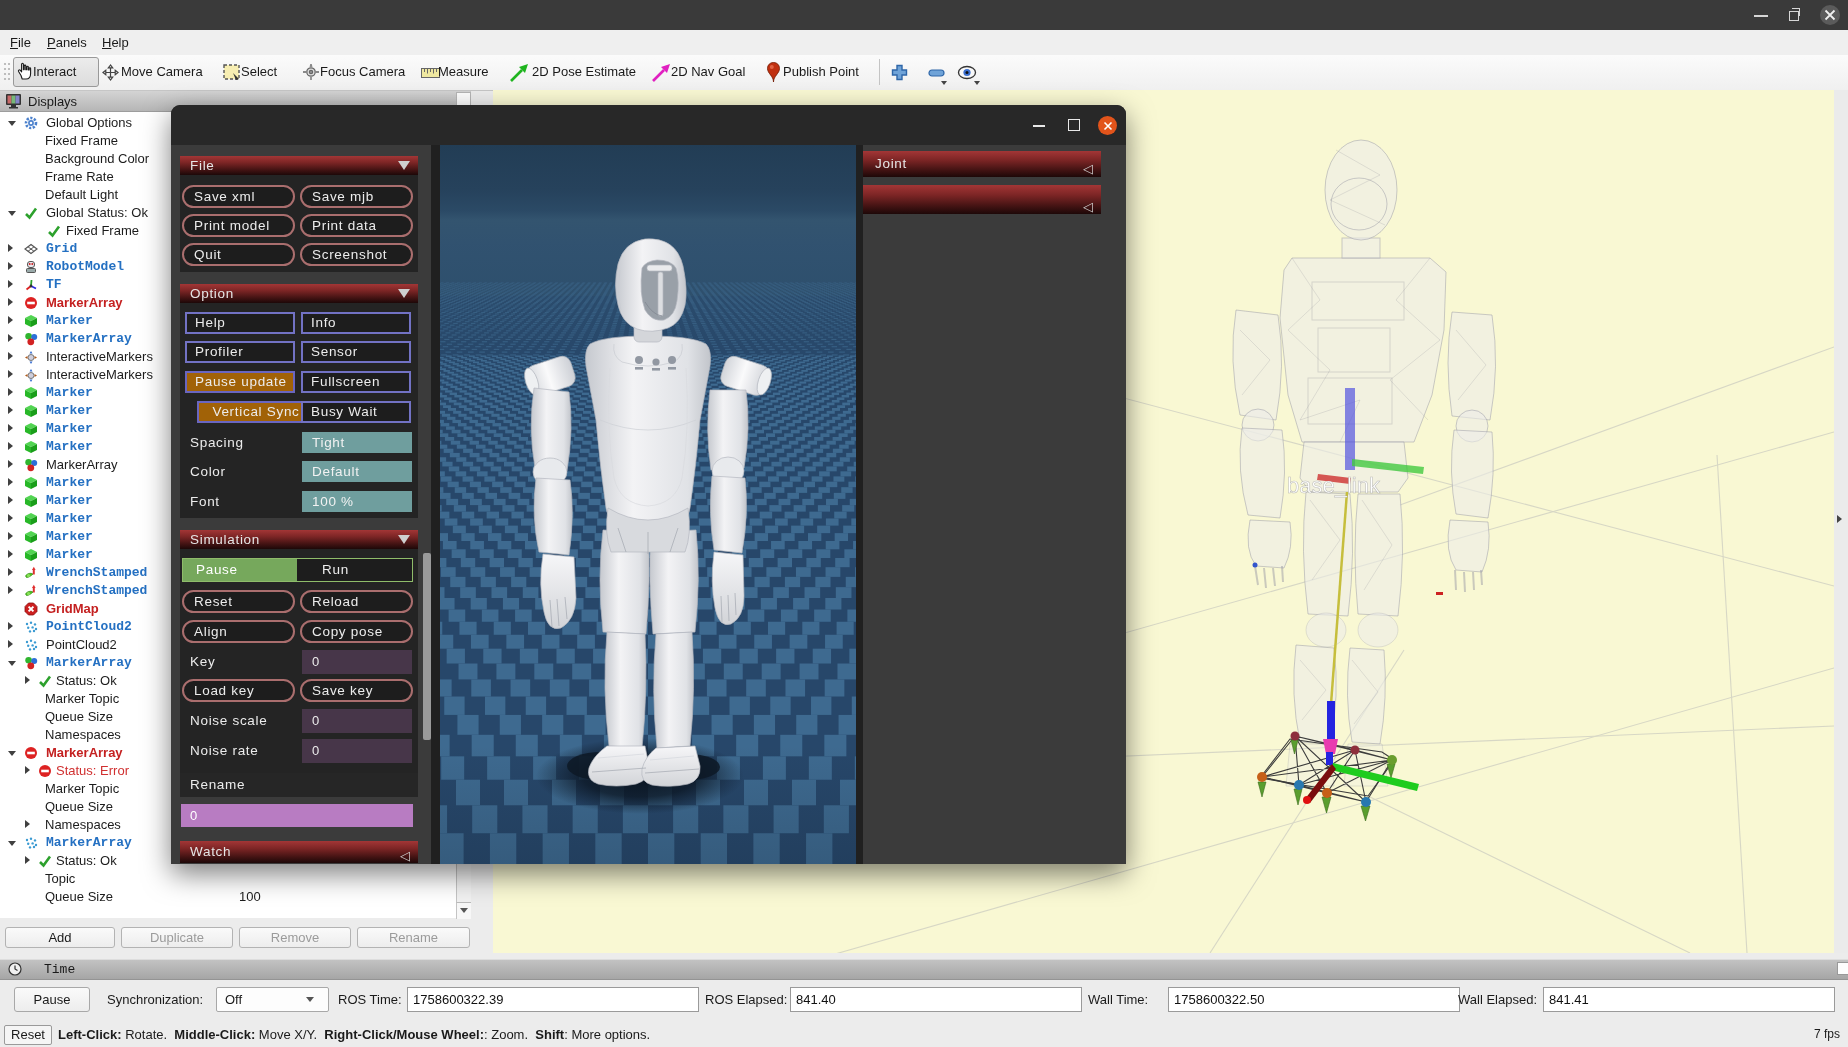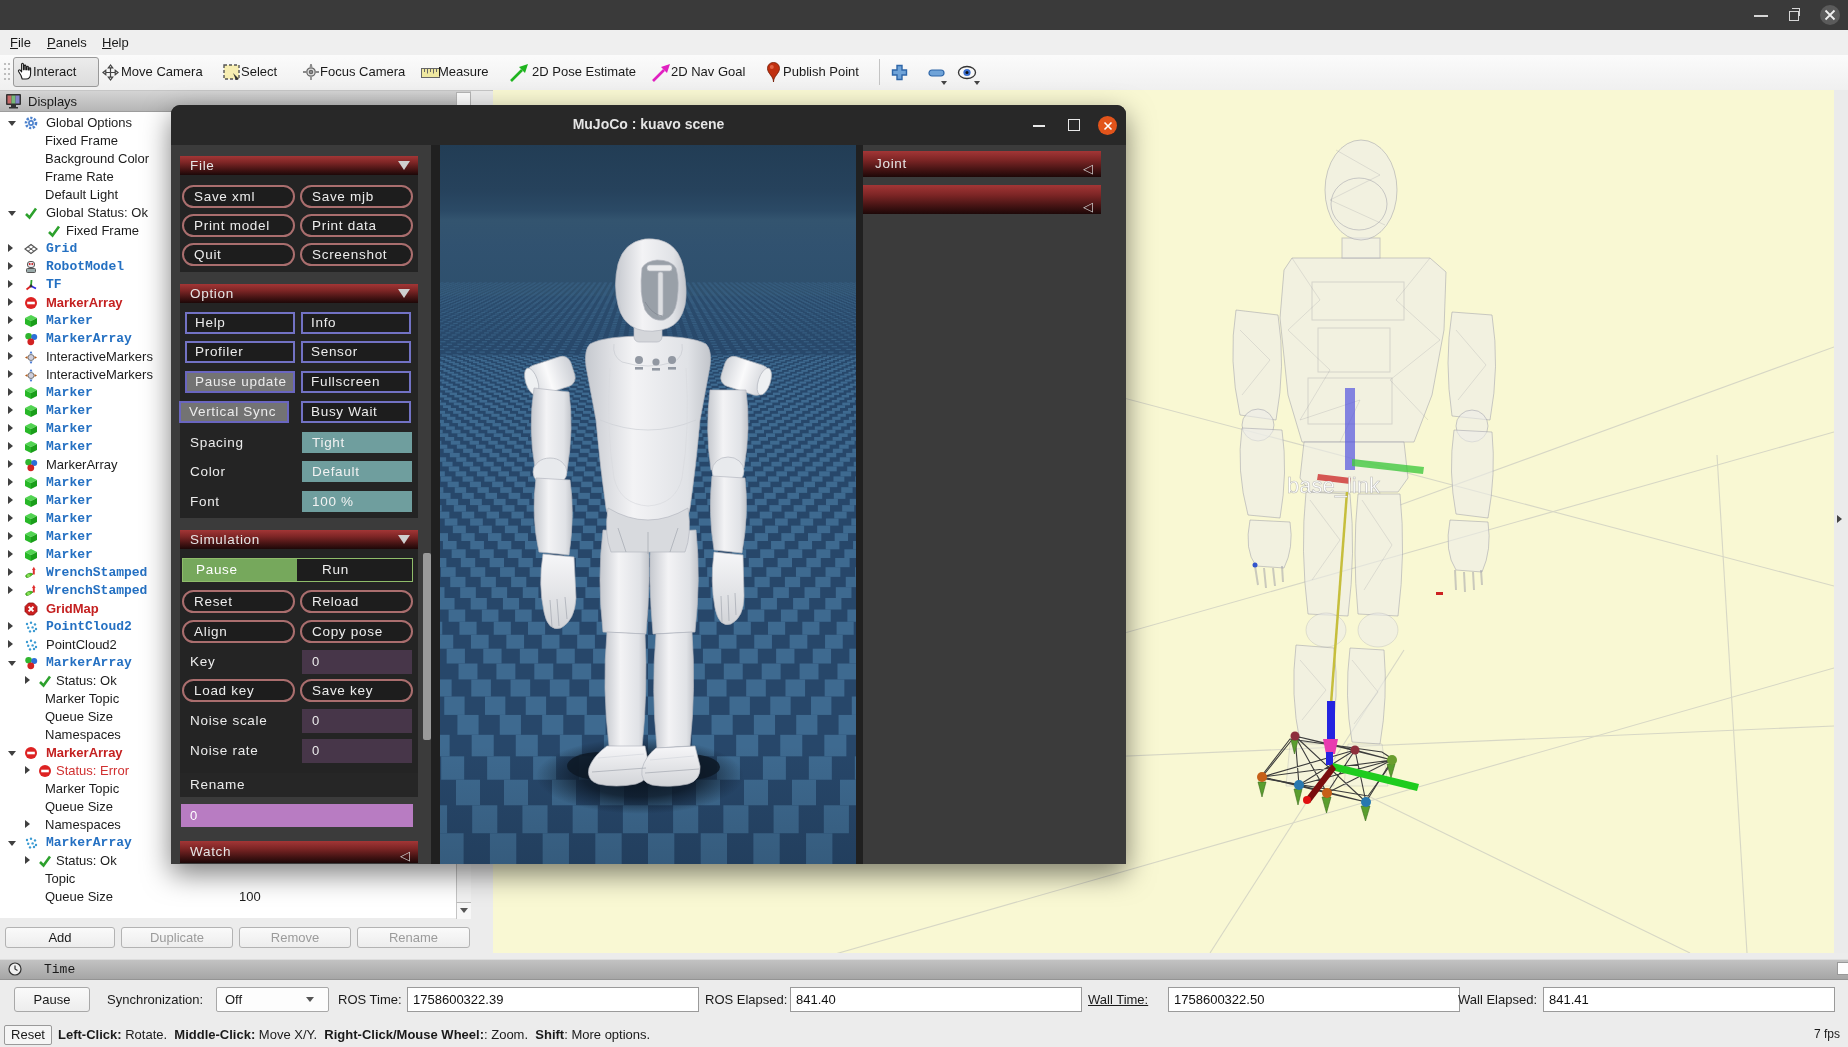--- a/index.html
+++ b/index.html
@@ -37,21 +37,21 @@
 #mjwin{left:171px;top:105px;width:955px;height:759px;background:#3b3b3b;border-radius:9px 9px 0 0;box-shadow:0 10px 28px rgba(0,0,0,.5);}
 #mjtitle{left:0;top:0;width:955px;height:40px;background:#282828;border-radius:9px 9px 0 0;}
 #mjtitletext{width:100%;text-align:center;top:11px;color:#e4e4e4;font-weight:bold;font-size:14px;}
 .mjsec{position:absolute;left:9px;width:238px;background:#242424;}
 .mjhead{position:absolute;left:0;top:0;width:238px;background:linear-gradient(#a33636 0%,#7c2525 35%,#401212 75%,#1d0808 100%);color:#e6e6e6;}
 .mjhead b{font-weight:normal;margin-left:10px;letter-spacing:.7px;font-size:13.5px;}
 .mjtri{position:absolute;right:8px;top:5px;width:0;height:0;border-left:6.5px solid transparent;border-right:6.5px solid transparent;border-top:9px solid #cfcfcf;}
 .mjtriL{position:absolute;right:8px;color:#cfcfcf;font-size:13px;}
 .pill{position:absolute;width:99px;height:19px;border:2px solid #aa6e6e;border-radius:12px;color:#ececec;line-height:19px;padding-left:10px;letter-spacing:.7px;background:#1d1d1d;font-size:13.5px;}
 .obtn{position:absolute;width:98px;height:18px;border:2px solid #7272c4;color:#ececec;line-height:18px;padding-left:8px;letter-spacing:.7px;background:#1d1d1d;font-size:13.5px;}
-.ofill{background:#737373;border-color:#6a66c0;}
+.ofill{background:#a16207;border-color:#6a66c0;}
 .teal{position:absolute;width:100px;height:21px;background:#6f9e9e;color:#f2f2f2;line-height:21px;padding-left:10px;letter-spacing:.7px;font-size:13.5px;}
 .mjlab{position:absolute;color:#ececec;letter-spacing:.7px;font-size:13.5px;}
 .pbox{position:absolute;width:100px;height:24px;background:#473649;color:#ececec;line-height:24px;padding-left:10px;font-size:13px;}
 #mjview{left:269px;top:40px;width:416px;height:719px;background:#2d4e6b;overflow:hidden;}
 
 #mjhaze{position:absolute;left:0;top:0;width:416px;height:719px;background:linear-gradient(#223d55 0px,#26425c 45px,#2b4a66 66px,#33546f 75px,rgba(49,82,112,.92) 100px,rgba(48,82,112,.6) 130px,rgba(48,82,112,.3) 165px,rgba(48,82,112,.1) 200px,rgba(48,82,112,0) 240px,rgba(0,0,0,0) 600px,rgba(14,26,40,.18) 719px);}
 .rpanelhead{position:absolute;background:linear-gradient(#a33636 0%,#7c2525 35%,#401212 75%,#1d0808 100%);color:#e6e6e6;}
 #mjlscroll{left:252px;top:448px;width:8px;height:187px;background:#9a9a9a;border-radius:2px;}
 #mjsep1{left:260px;top:40px;width:9px;height:719px;background:#202020;}
 #mjsep2{left:685px;top:40px;width:7px;height:719px;background:#202020;}
@@ -616,33 +616,32 @@
   </div>
 <div class="abs" id="timerow">
   <div class="abs" style="left:14px;top:7px;width:74px;height:23px;background:linear-gradient(#fafafa,#ededed);border:1px solid #a8a8a8;border-radius:3px;text-align:center;line-height:23px;">Pause</div>
   <span class="tlabel" style="left:107px;">Synchronization:</span>
   <div class="abs" style="left:216px;top:7px;width:103px;height:23px;background:#fdfdfd;border:1px solid #a8a8a8;border-radius:2px;line-height:23px;padding-left:8px;">Off</div>
   <div class="abs" style="left:306px;top:17px;width:0;height:0;border-left:4.5px solid transparent;border-right:4.5px solid transparent;border-top:5px solid #555;"></div>
   <span class="tlabel" style="left:338px;">ROS Time:</span>
   <div class="tfield" style="left:407px;width:285px;">1758600322.39</div>
   <span class="tlabel" style="left:705px;">ROS Elapsed:</span>
   <div class="tfield" style="left:790px;width:285px;">841.40</div>
-  <span class="tlabel" style="left:1088px;text-decoration:underline;">Wall Time:</span>
+  <span class="tlabel" style="left:1088px;">Wall Time:</span>
   <div class="tfield" style="left:1168px;width:285px;">1758600322.50</div>
   <span class="tlabel" style="left:1458px;">Wall Elapsed:</span>
   <div class="tfield" style="left:1543px;width:285px;">841.41</div>
 </div>
 <div class="abs" id="statusbar">
   <div class="abs" style="left:4px;top:3px;width:46px;height:18px;background:#f5f5f5;border:1px solid #9a9a9a;border-radius:2px;text-align:center;line-height:18px;">Reset</div>
   <span style="position:absolute;left:58px;top:5px;"><b>Left-Click:</b> Rotate.&nbsp; <b>Middle-Click:</b> Move X/Y.&nbsp; <b>Right-Click/Mouse Wheel:</b>: Zoom.&nbsp; <b>Shift</b>: More options.</span>
   <span style="position:absolute;right:8px;top:5px;font-size:12px;">7 fps</span>
 </div>
 <div class="abs" id="mjwin">
   <div class="abs" id="mjtitle">
-    <div class="abs" id="mjtitletext">MuJoCo : kuavo scene</div>
     <div class="abs" style="left:862px;top:20px;width:12px;height:2px;background:#e8e8e8;"></div>
     <div class="abs" style="left:897px;top:14px;width:10px;height:10px;border:1.5px solid #e8e8e8;"></div>
     <div class="abs" style="left:927px;top:11px;width:19px;height:19px;border-radius:50%;background:#e2541b;"></div>
     <svg class="abs" style="left:931.5px;top:15.5px" width="10" height="10">
         <path d="M1.5 1.5 L8.5 8.5 M8.5 1.5 L1.5 8.5" stroke="#fff" stroke-width="1.6"></path>
       </svg>
   </div>
   <div class="abs" id="mjview">
 <svg class="abs" style="left:0;top:0" width="416" height="719" viewBox="440 145 416 719">
 <rect x="440" y="296" width="416" height="568" fill="#27476a"></rect>
@@ -1000,21 +999,21 @@
 <div class="pill" style="left:11px;top:138px;">Quit</div>
 <div class="pill" style="left:129px;top:138px;">Screenshot</div>
 <div class="mjsec" style="top:179px;height:234px;"></div>
 <div class="mjhead" style="left:9px;top:179px;height:19px;line-height:19px;"><b>Option</b><span class="mjtri"></span></div>
 <div class="obtn" style="left:14px;top:207px;">Help</div>
 <div class="obtn" style="left:130px;top:207px;">Info</div>
 <div class="obtn" style="left:14px;top:236px;">Profiler</div>
 <div class="obtn" style="left:130px;top:236px;">Sensor</div>
 <div class="obtn ofill" style="left:14px;top:266px;">Pause update</div>
 <div class="obtn" style="left:130px;top:266px;">Fullscreen</div>
-<div class="obtn ofill" style="left:8px;top:296px;">Vertical Sync</div>
+<div class="obtn ofill" style="left:26px;top:296px;text-align:center;">Vertical Sync</div>
 <div class="obtn" style="left:130px;top:296px;">Busy Wait</div>
 <div class="mjlab" style="left:19px;top:327px;line-height:21px;">Spacing</div>
 <div class="teal" style="left:131px;top:327px;">Tight</div>
 <div class="mjlab" style="left:19px;top:356px;line-height:21px;">Color</div>
 <div class="teal" style="left:131px;top:356px;">Default</div>
 <div class="mjlab" style="left:19px;top:386px;line-height:21px;">Font</div>
 <div class="teal" style="left:131px;top:386px;">100 %</div>
 <div class="mjsec" style="top:425px;height:243px;"></div>
 <div class="mjhead" style="left:9px;top:425px;height:19px;line-height:19px;"><b>Simulation</b><span class="mjtri"></span></div>
 <div class="abs" style="left:11px;top:453px;width:229px;height:22px;border:1.5px solid #8fbc6a;background:#1d1d1d;">

